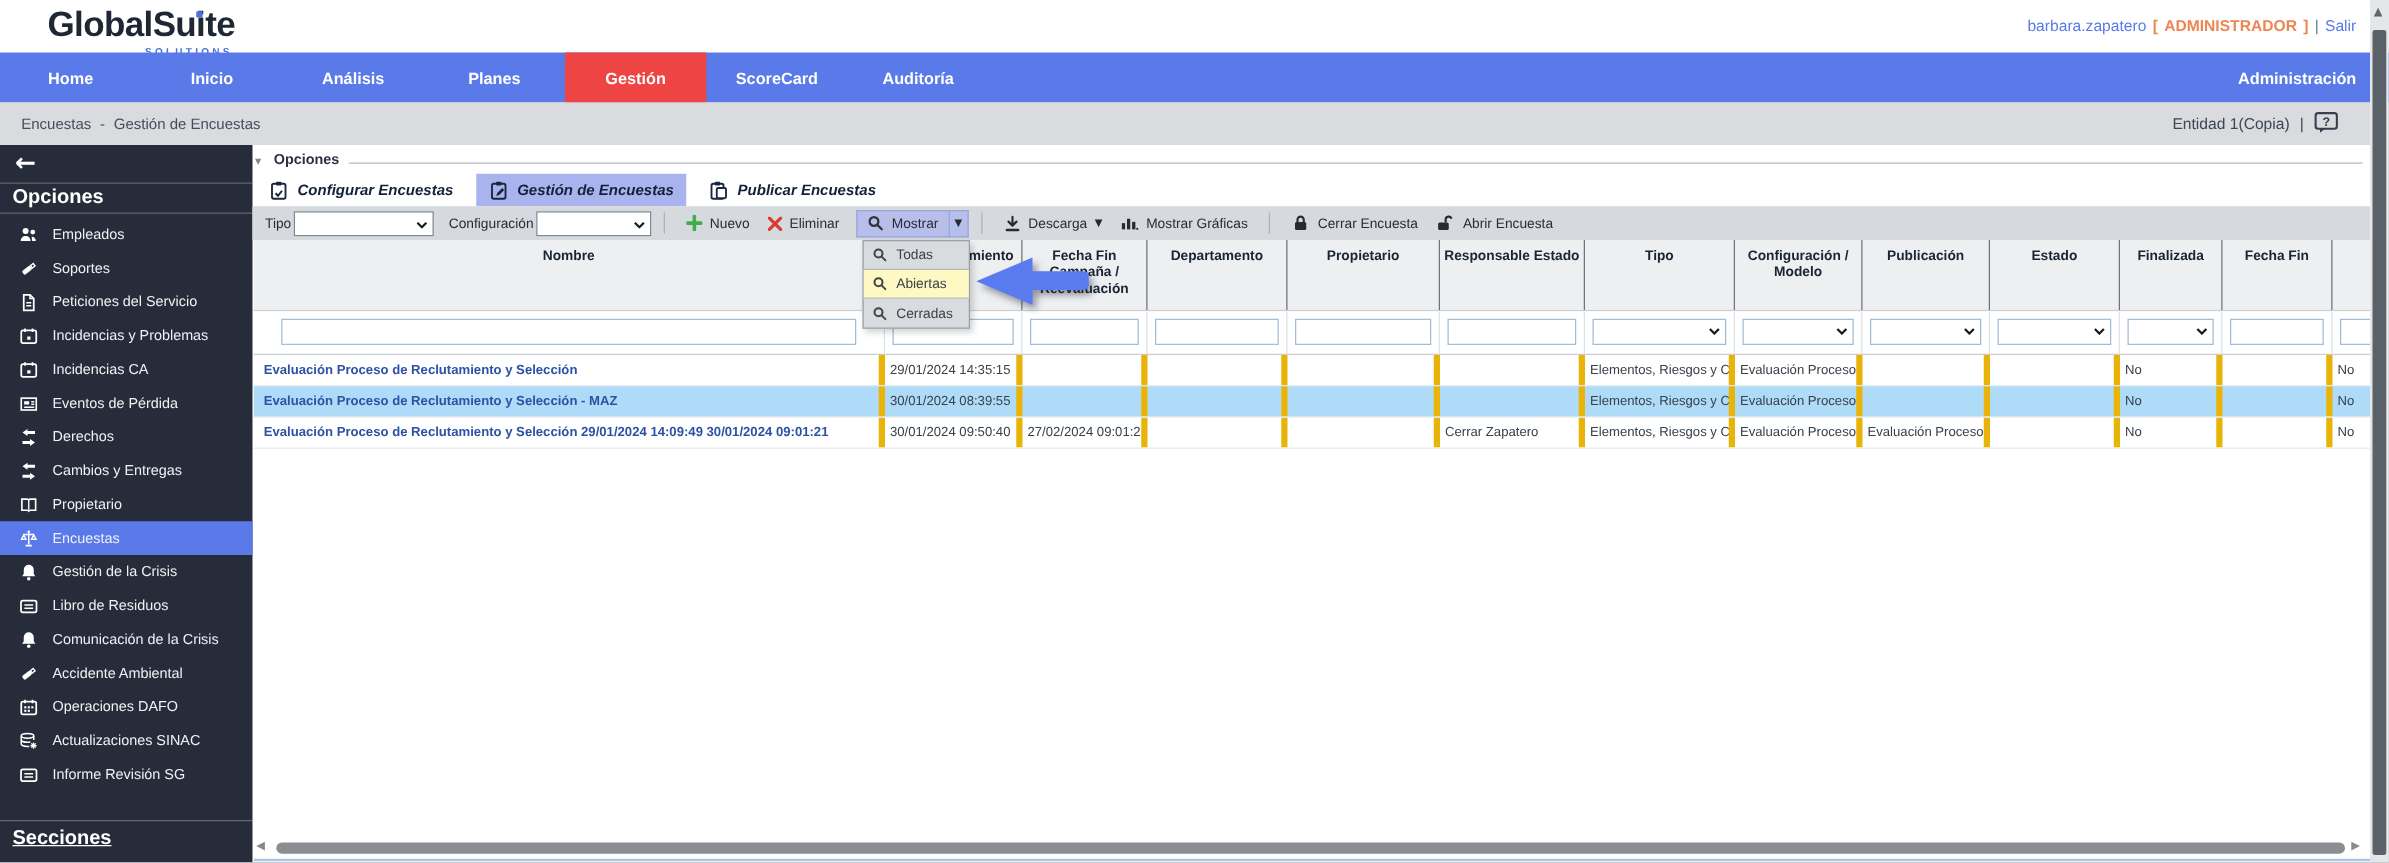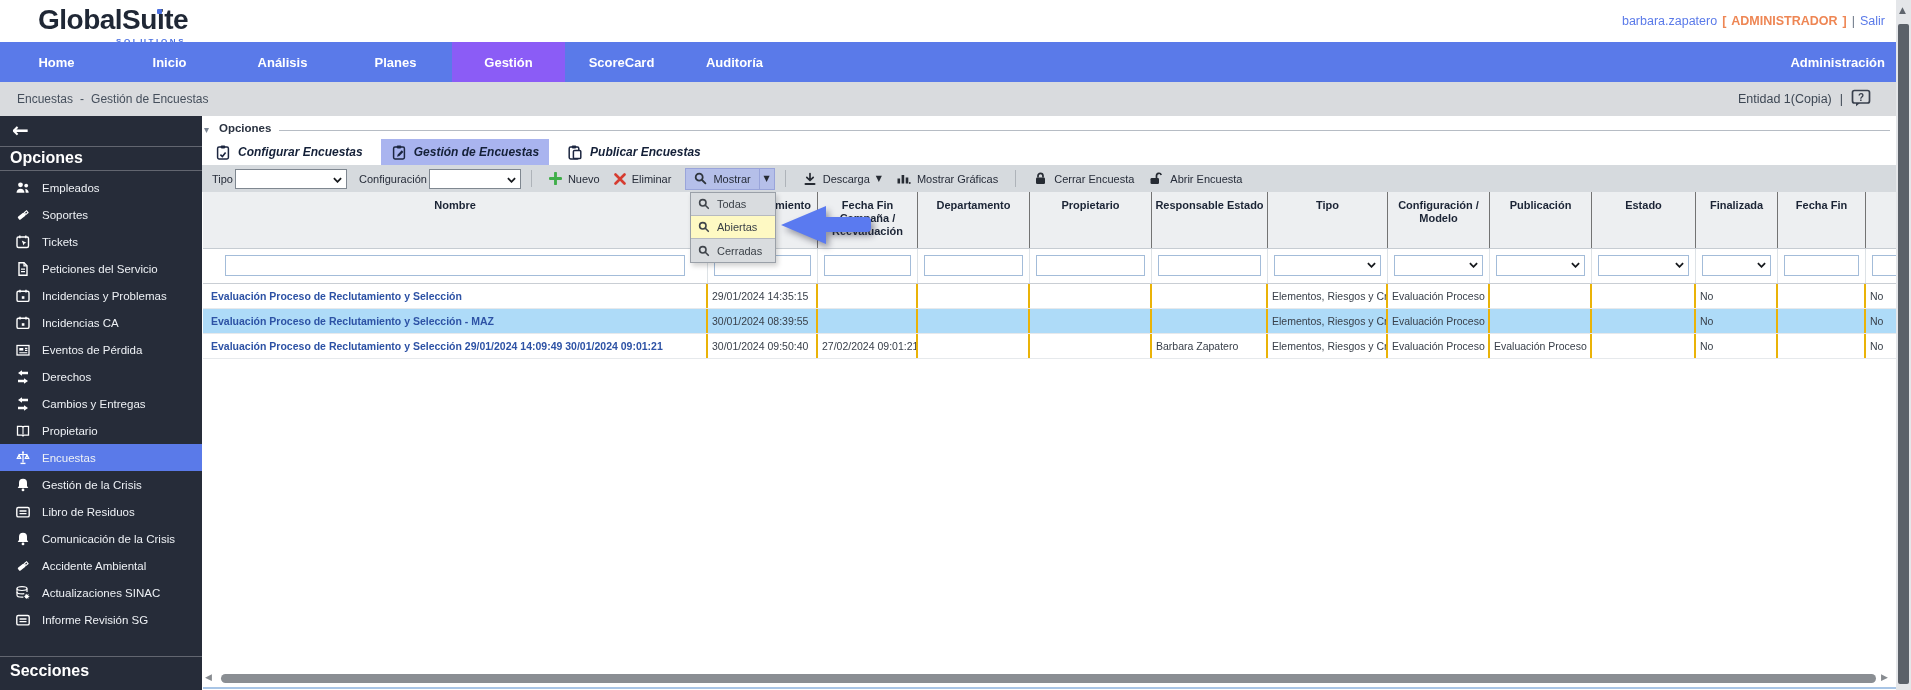--- a/index.html
+++ b/index.html
@@ -13,21 +13,21 @@
   #logo-text{left:38px;top:4px;font-size:28px;font-weight:bold;color:#1f2735;letter-spacing:-0.5px;}
   #logo-dot{left:157px;top:9px;width:5px;height:5px;background:#4a6fe0;border-radius:1px;}
   #logo-sub{left:116px;top:37px;font-size:8px;font-weight:bold;letter-spacing:2.6px;color:#4a6fe0;}
   #userbox{right:26px;top:0;height:42px;display:flex;align-items:center;gap:5px;font-size:12.5px;}
   .u-blue{color:#5a7ae9;cursor:pointer;} .u-orange{color:#ee8654;font-weight:bold;} .u-sep{color:#6b7686;}
 
   
   #nav{left:0;top:42px;width:1911px;height:40px;background:#5a7ae9;display:flex;align-items:stretch;}
   .nav-item{width:113px;display:flex;align-items:center;justify-content:center;
             color:#fff;font-size:13px;font-weight:bold;cursor:pointer;}
-  .nav-item.active{background:#8b5cf6;}
+  .nav-item.active{background:#ef4444;}
   #nav-right{position:absolute;right:26px;top:0;height:40px;display:flex;align-items:center;
              color:#fff;font-size:13px;font-weight:bold;cursor:pointer;}
 
   
   #crumbbar{left:0;top:82px;width:1896px;height:34px;background:#d9dbde;display:flex;align-items:center;
             padding-left:17px;font-size:12px;color:#454f5c;gap:7px;}
   #entitybox{position:absolute;right:40px;top:82px;height:34px;display:flex;align-items:center;gap:8px;
              font-size:12.5px;color:#3d4754;}
 
   
@@ -81,21 +81,21 @@
   .tf input{display:block;height:21px;border:1px solid #a3bcd9;background:#fff;margin:0 auto;
             width:calc(100% - 12px);font-size:11px;padding:0 4px;}
   .tf.tf-name input{width:calc(100% - 44px);}
   .fsel{position:relative;height:21px;margin:0 auto;width:calc(100% - 12px);}
   .fsel select{appearance:none;-webkit-appearance:none;width:100%;height:21px;border:1px solid #a3bcd9;
                background:#fff;font-size:11px;}
   .fsel svg{position:absolute;right:5px;top:7px;pointer-events:none;}
   #tbody{left:203px;top:284px;width:1693px;}
   .tr{display:flex;height:25px;overflow:hidden;border-bottom:1px solid #e6e9ec;background:#fff;cursor:pointer;}
   .tr.selected{background:#aedbf8;}
-  .td{flex:none;border-right:2px solid #eab308;display:flex;align-items:center;padding-left:4px;
+  .td{flex:none;border-right:5px solid #eab308;display:flex;align-items:center;padding-left:4px;
       font-size:10.5px;color:#39404a;white-space:nowrap;overflow:hidden;}
   .td.td-name{padding-left:8px;font-weight:bold;color:#2d52a5;}
 
   
   #mostrar-menu{left:690px;top:192px;width:86px;background:#d9dcdf;border:1px solid #9aa0a8;
                 box-shadow:2px 3px 5px rgba(0,0,0,0.18);z-index:40;}
   .mi{display:flex;align-items:center;height:23px;padding-left:7px;gap:7px;font-size:11px;
       color:#3b4148;border-bottom:1px solid #b6bac0;cursor:pointer;}
   .mi:last-child{border-bottom:none;}
   .mi.hl{background:#fef9c3;}
@@ -183,30 +183,20 @@
                 <rect x="2.2" y="6.2" width="8" height="3.8" rx="1.2" fill="#fff"></rect>
                 <rect x="10.6" y="6.9" width="2.8" height="2.4" fill="none" stroke="#fff" stroke-width="1.1"></rect>
               </g>
             </svg>
           </span>
           <span class="slabel">Soportes</span>
         </div>
         <div class="side-item">
           <span class="sicon">
             <svg viewBox="0 0 16 16">
-              <rect x="2" y="3" width="11.5" height="10.5" rx="1.5" fill="none" stroke="#fff" stroke-width="1.4"></rect>
-              <path d="M6.8 6.6l4.6 2.2-2 .7-.8 2z" fill="#fff"></path>
-              <path d="M4.8 1.6v2.6M10.8 1.6v2.6" stroke="#fff" stroke-width="1.4"></path>
-            </svg>
-          </span>
-          <span class="slabel">Tickets</span>
-        </div>
-        <div class="side-item">
-          <span class="sicon">
-            <svg viewBox="0 0 16 16">
               <path d="M4 1.8h5l3 3v9.4H4z" fill="none" stroke="#fff" stroke-width="1.4"></path>
               <path d="M9 1.8v3h3" fill="none" stroke="#fff" stroke-width="1.2"></path>
               <path d="M6 8.2h4M6 10.6h4" stroke="#fff" stroke-width="1.2"></path>
             </svg>
           </span>
           <span class="slabel">Peticiones del Servicio</span>
         </div>
         <div class="side-item">
           <span class="sicon">
             <svg viewBox="0 0 16 16">
@@ -305,20 +295,36 @@
         <div class="side-item">
           <span class="sicon">
             <svg viewBox="0 0 16 16">
               <g transform="rotate(-38 8 8)">
                 <rect x="2.2" y="6.2" width="8" height="3.8" rx="1.2" fill="#fff"></rect>
                 <rect x="10.6" y="6.9" width="2.8" height="2.4" fill="none" stroke="#fff" stroke-width="1.1"></rect>
               </g>
             </svg>
           </span>
           <span class="slabel">Accidente Ambiental</span>
+        </div>
+        <div class="side-item">
+          <span class="sicon">
+            <svg viewBox="0 0 16 16">
+              <rect x="2" y="3.2" width="12" height="10.2" rx="1.5" fill="none" stroke="#fff" stroke-width="1.4"></rect>
+              <path d="M5 1.8v2.8M11 1.8v2.8" stroke="#fff" stroke-width="1.4"></path>
+              <g fill="#fff">
+                <rect x="4.4" y="7" width="1.7" height="1.7"></rect>
+                <rect x="7.2" y="7" width="1.7" height="1.7"></rect>
+                <rect x="10" y="7" width="1.7" height="1.7"></rect>
+                <rect x="4.4" y="9.8" width="1.7" height="1.7"></rect>
+                <rect x="7.2" y="9.8" width="1.7" height="1.7"></rect>
+              </g>
+            </svg>
+          </span>
+          <span class="slabel">Operaciones DAFO</span>
         </div>
         <div class="side-item">
           <span class="sicon">
             <svg viewBox="0 0 16 16">
               <ellipse cx="7" cy="3.6" rx="5" ry="1.9" fill="none" stroke="#fff" stroke-width="1.2"></ellipse>
               <path d="M2 3.6v6.6c0 1 2.2 1.9 5 1.9h1.4M12 3.6V7" fill="none" stroke="#fff" stroke-width="1.2"></path>
               <path d="M2 6.9c0 1 2.2 1.9 5 1.9 .8 0 1.6-.1 2.3-.2" fill="none" stroke="#fff" stroke-width="1.2"></path>
               <circle cx="11.8" cy="11.4" r="1.6" fill="#fff"></circle>
               <path d="M11.8 8.9v5M9.3 11.4h5M10 9.7l3.6 3.4M13.6 9.7L10 13.1" stroke="#fff" stroke-width="1"></path>
             </svg>
@@ -329,21 +335,21 @@
           <span class="sicon">
             <svg viewBox="0 0 16 16">
               <rect x="1.8" y="3.5" width="12.4" height="9.4" rx="1.5" fill="none" stroke="#fff" stroke-width="1.4"></rect>
               <path d="M4.5 7h7M4.5 9.6h7" stroke="#fff" stroke-width="1.3"></path>
             </svg>
           </span>
           <span class="slabel">Informe Revisión SG</span>
         </div>
       </div>
     <div class="side-hr abs" style="top:540px;"></div>
-    <div class="side-title abs" style="top:546px;">Secciones</div>
+    <div class="side-title abs" style="top:546px;text-decoration:underline;">Secciones</div>
   </div>
 
   <div class="abs" id="opt-caret">▾</div>
   <div class="abs" id="opt-label">Opciones</div>
   <div class="abs" id="opt-line"></div>
 
   <div class="abs" id="tabs">
       <div class="tab">
         <span style="display: flex;">
           <svg viewBox="0 0 16 17">
@@ -545,21 +551,21 @@
         <div class="td" style="width: 82px;">No</div>
         <div class="td" style="width: 88px;"></div>
         <div class="td" style="width: 120px;">No</div>
       </div>
       <div class="tr">
         <div class="td td-name" style="width: 505px;">Evaluación Proceso de Reclutamiento y Selección 29/01/2024 14:09:49 30/01/2024 09:01:21</div>
         <div class="td" style="width: 110px;">30/01/2024 09:50:40</div>
         <div class="td" style="width: 100px;">27/02/2024 09:01:21</div>
         <div class="td" style="width: 112px;"></div>
         <div class="td" style="width: 122px;"></div>
-        <div class="td" style="width: 116px;">Barbara Zapatero</div>
+        <div class="td" style="width: 116px;">Cerrar Zapatero</div>
         <div class="td" style="width: 120px;">Elementos, Riesgos y Cr</div>
         <div class="td" style="width: 102px;">Evaluación Proceso</div>
         <div class="td" style="width: 102px;">Evaluación Proceso</div>
         <div class="td" style="width: 104px;"></div>
         <div class="td" style="width: 82px;">No</div>
         <div class="td" style="width: 88px;"></div>
         <div class="td" style="width: 120px;">No</div>
       </div>
     </div>
 

